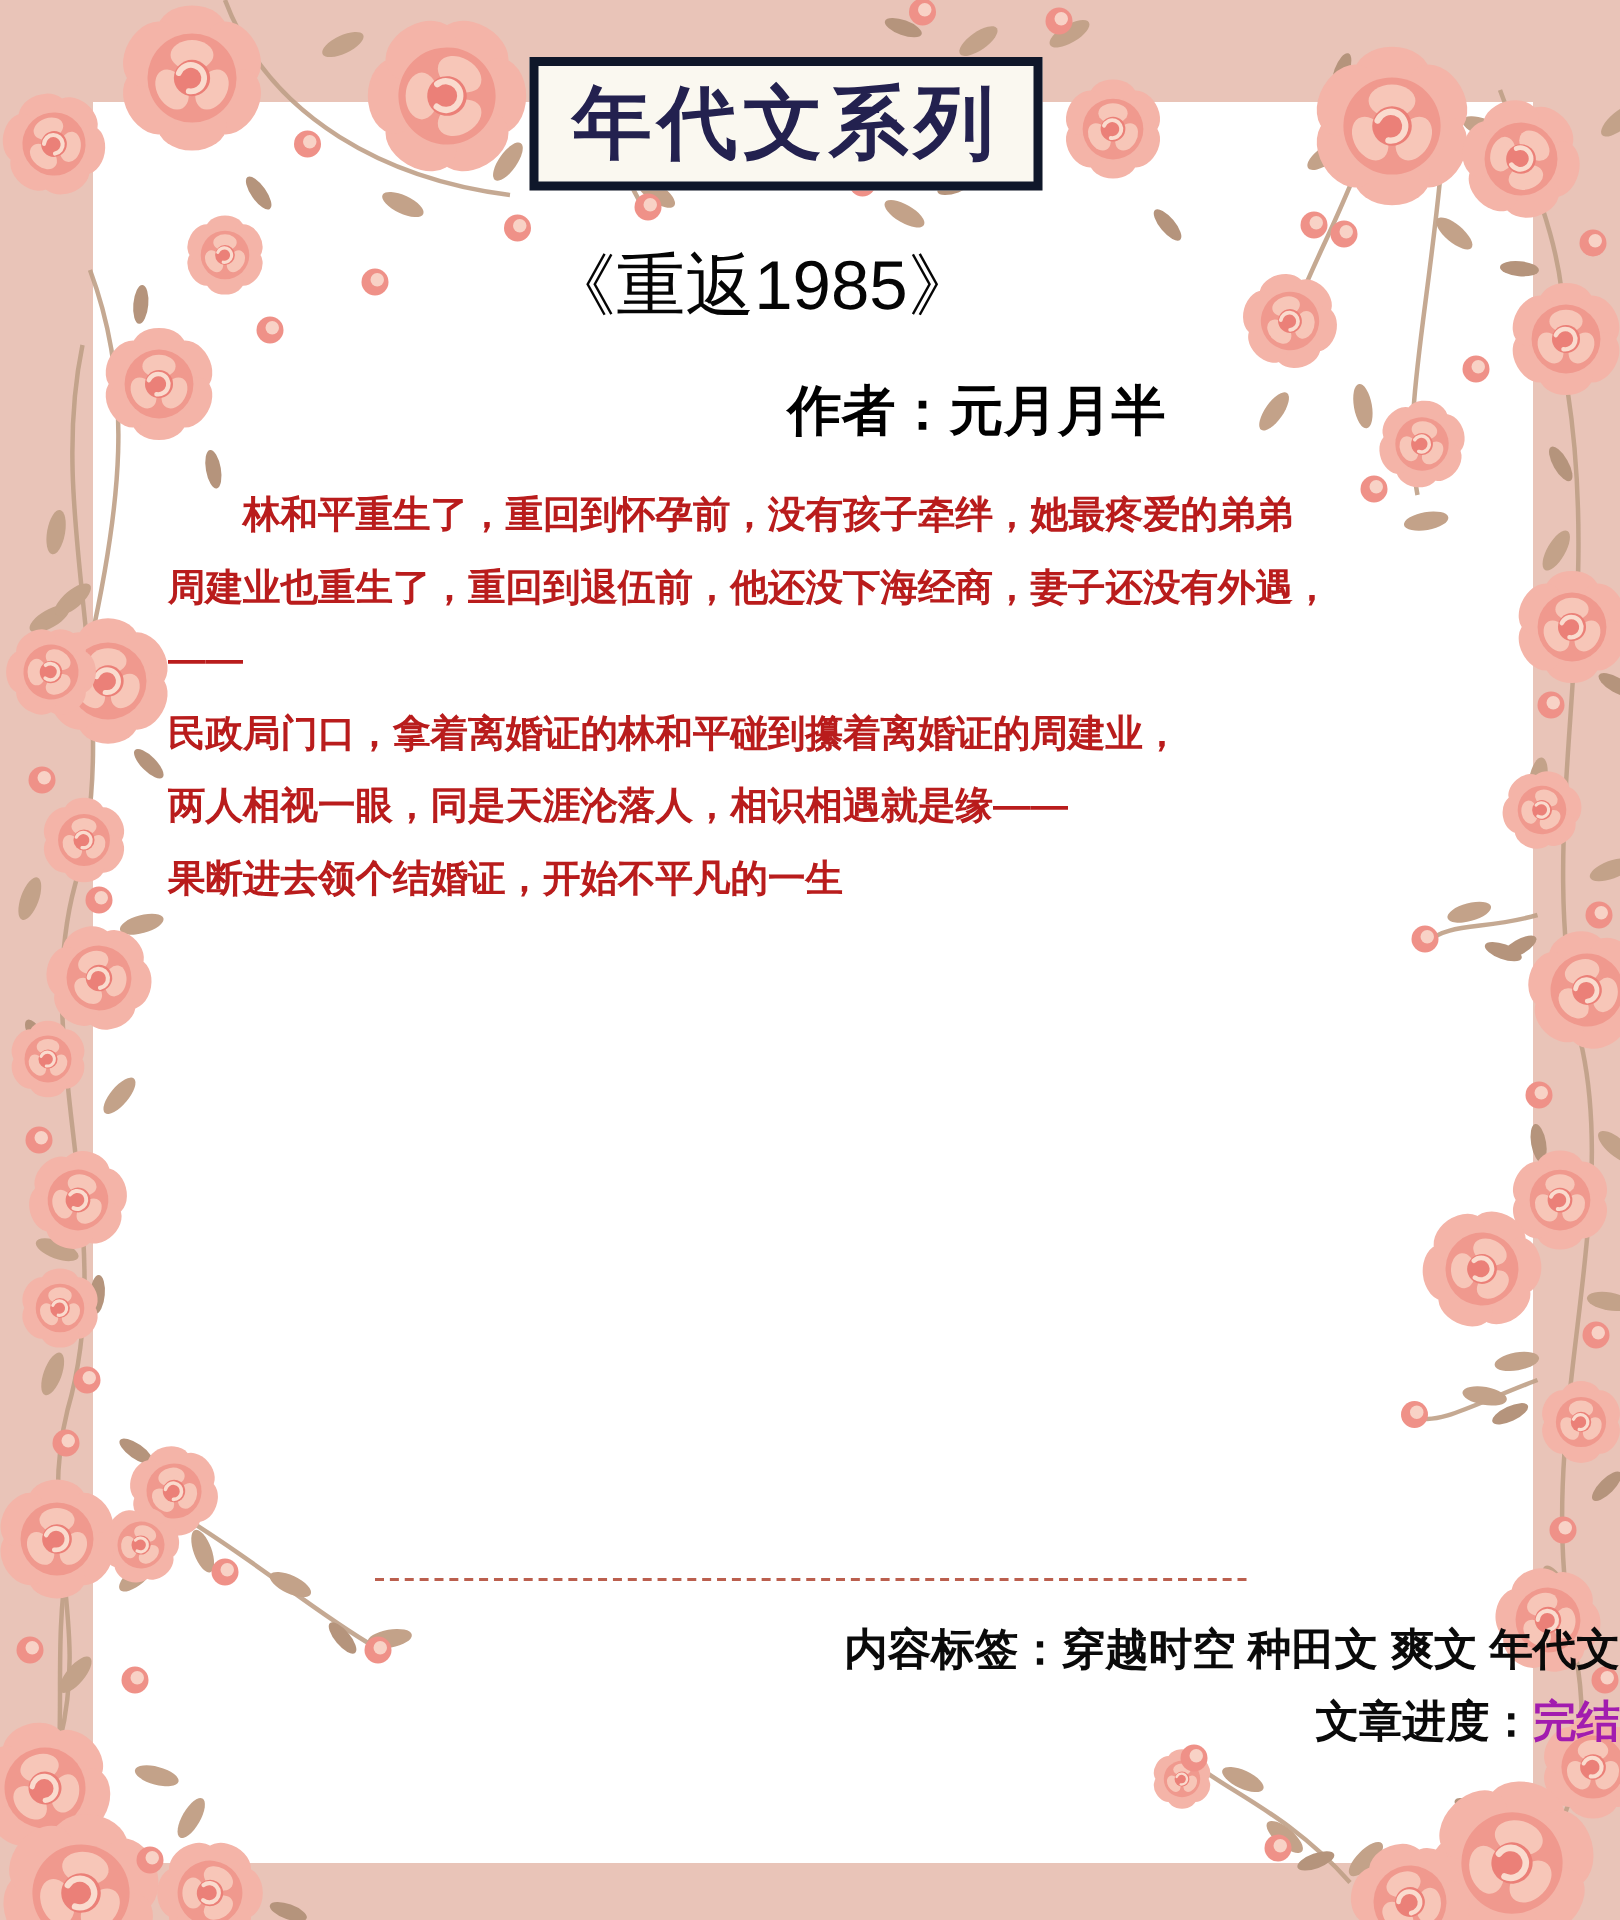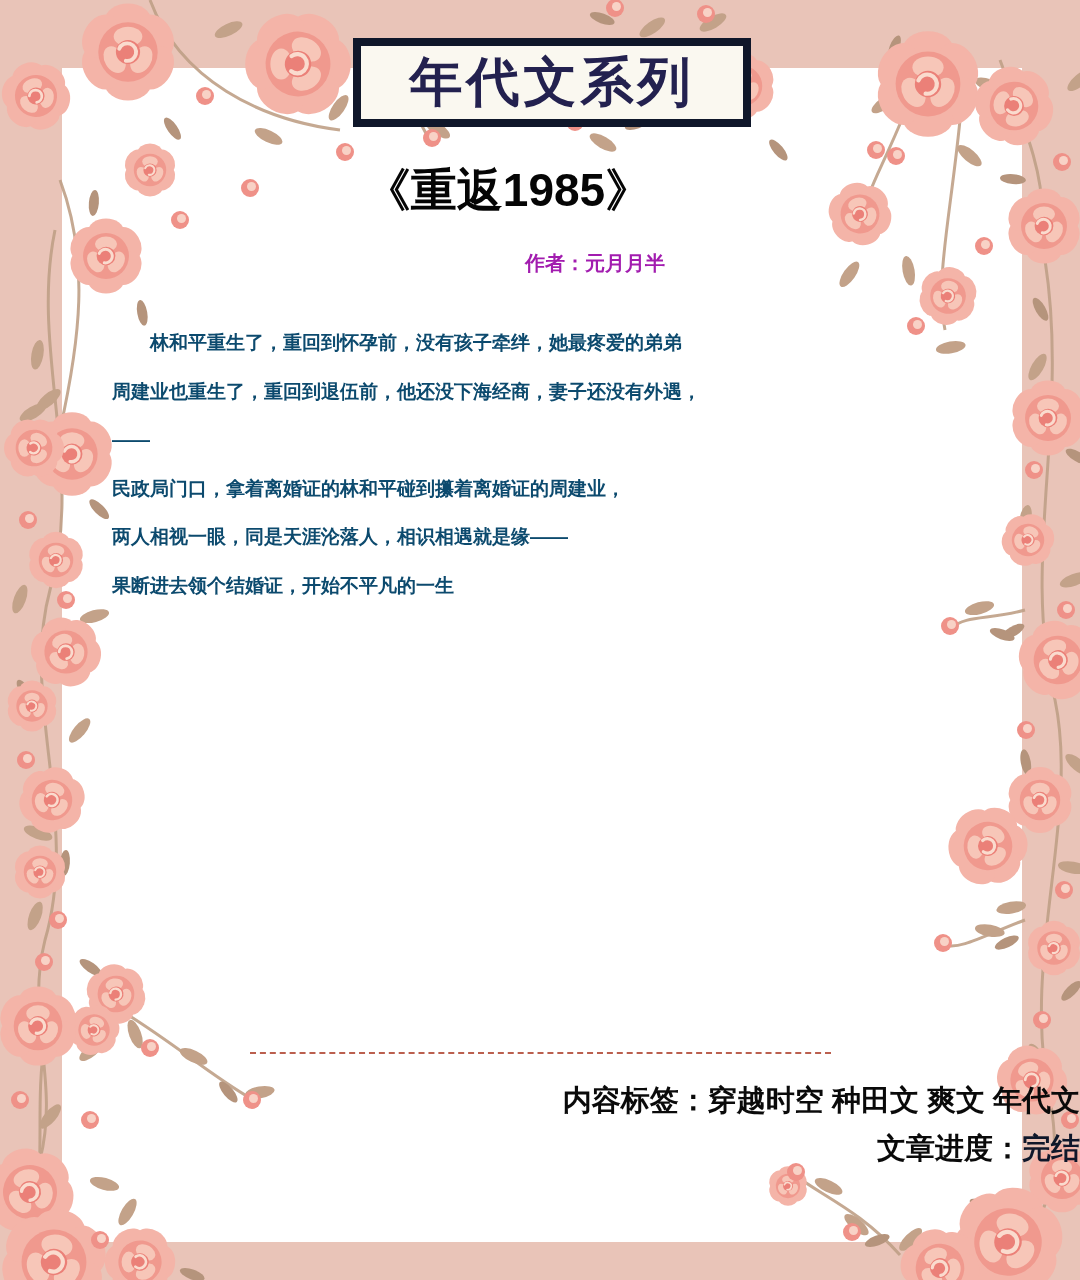--- a/index.html
+++ b/index.html
@@ -11,51 +11,51 @@
   .page{position:absolute;inset:0;width:1080px;height:1280px;}
   .card{
     position:absolute;left:62px;top:68px;width:960px;height:1174px;
     background:#ffffff;z-index:1;
   }
   .florals{
     position:absolute;left:0;top:0;width:1080px;height:1280px;
     z-index:4;pointer-events:none;
   }
   .banner{
-    position:absolute;left:353px;top:38px;width:398px;height:89px;
-    box-sizing:border-box;border:8px solid #0f172a;background:#faf8f0;
+    position:absolute;left:353px;top:38px;width:342px;height:89px;
+    box-sizing:border-box;border:6px solid #0f172a;background:#faf8f0;
     display:flex;align-items:center;justify-content:center;z-index:10;
   }
   .banner-text{
     font-size:53px;font-weight:bold;color:#23214f;letter-spacing:4px;
     white-space:nowrap;
   }
   .title{
     position:absolute;left:0;top:160px;width:1016px;text-align:center;
-    font-size:46px;font-weight:bold;color:#050505;z-index:6;white-space:nowrap;
+    font-size:46px;font-weight:normal;color:#050505;z-index:6;white-space:nowrap;
   }
   .author{
-    position:absolute;left:525px;top:250px;font-size:20px;font-weight:600;
-    color:#a21caf;z-index:6;white-space:nowrap;
+    position:absolute;left:525px;top:250px;font-size:36px;font-weight:600;
+    color:#000000;z-index:6;white-space:nowrap;
   }
   .synopsis{
     position:absolute;left:112px;top:319px;z-index:6;
-    font-size:19px;font-weight:600;color:#0c4a6e;
+    font-size:25px;font-weight:600;color:#b91c1c;
   }
   .syn-line{height:48.5px;line-height:48.5px;white-space:nowrap;}
   .divider{
     position:absolute;left:250px;top:1052px;width:581px;height:0;
     border-top:2px dashed #bb5f4e;z-index:6;
   }
   .footer{
     position:absolute;left:0;top:1076px;width:1080px;text-align:right;
     font-size:29px;font-weight:600;color:#0a0a0a;z-index:6;
   }
   .footer-line{height:48px;line-height:48px;white-space:nowrap;}
-  .progress-value{color:#0f172a;}
+  .progress-value{color:#a21caf;}
 </style>
 </head>
 <body>
 
 <div class="page">
 
   <div class="card"></div>
 
   <svg class="florals" viewBox="0 0 1080 1280" aria-hidden="true">
     <defs>

